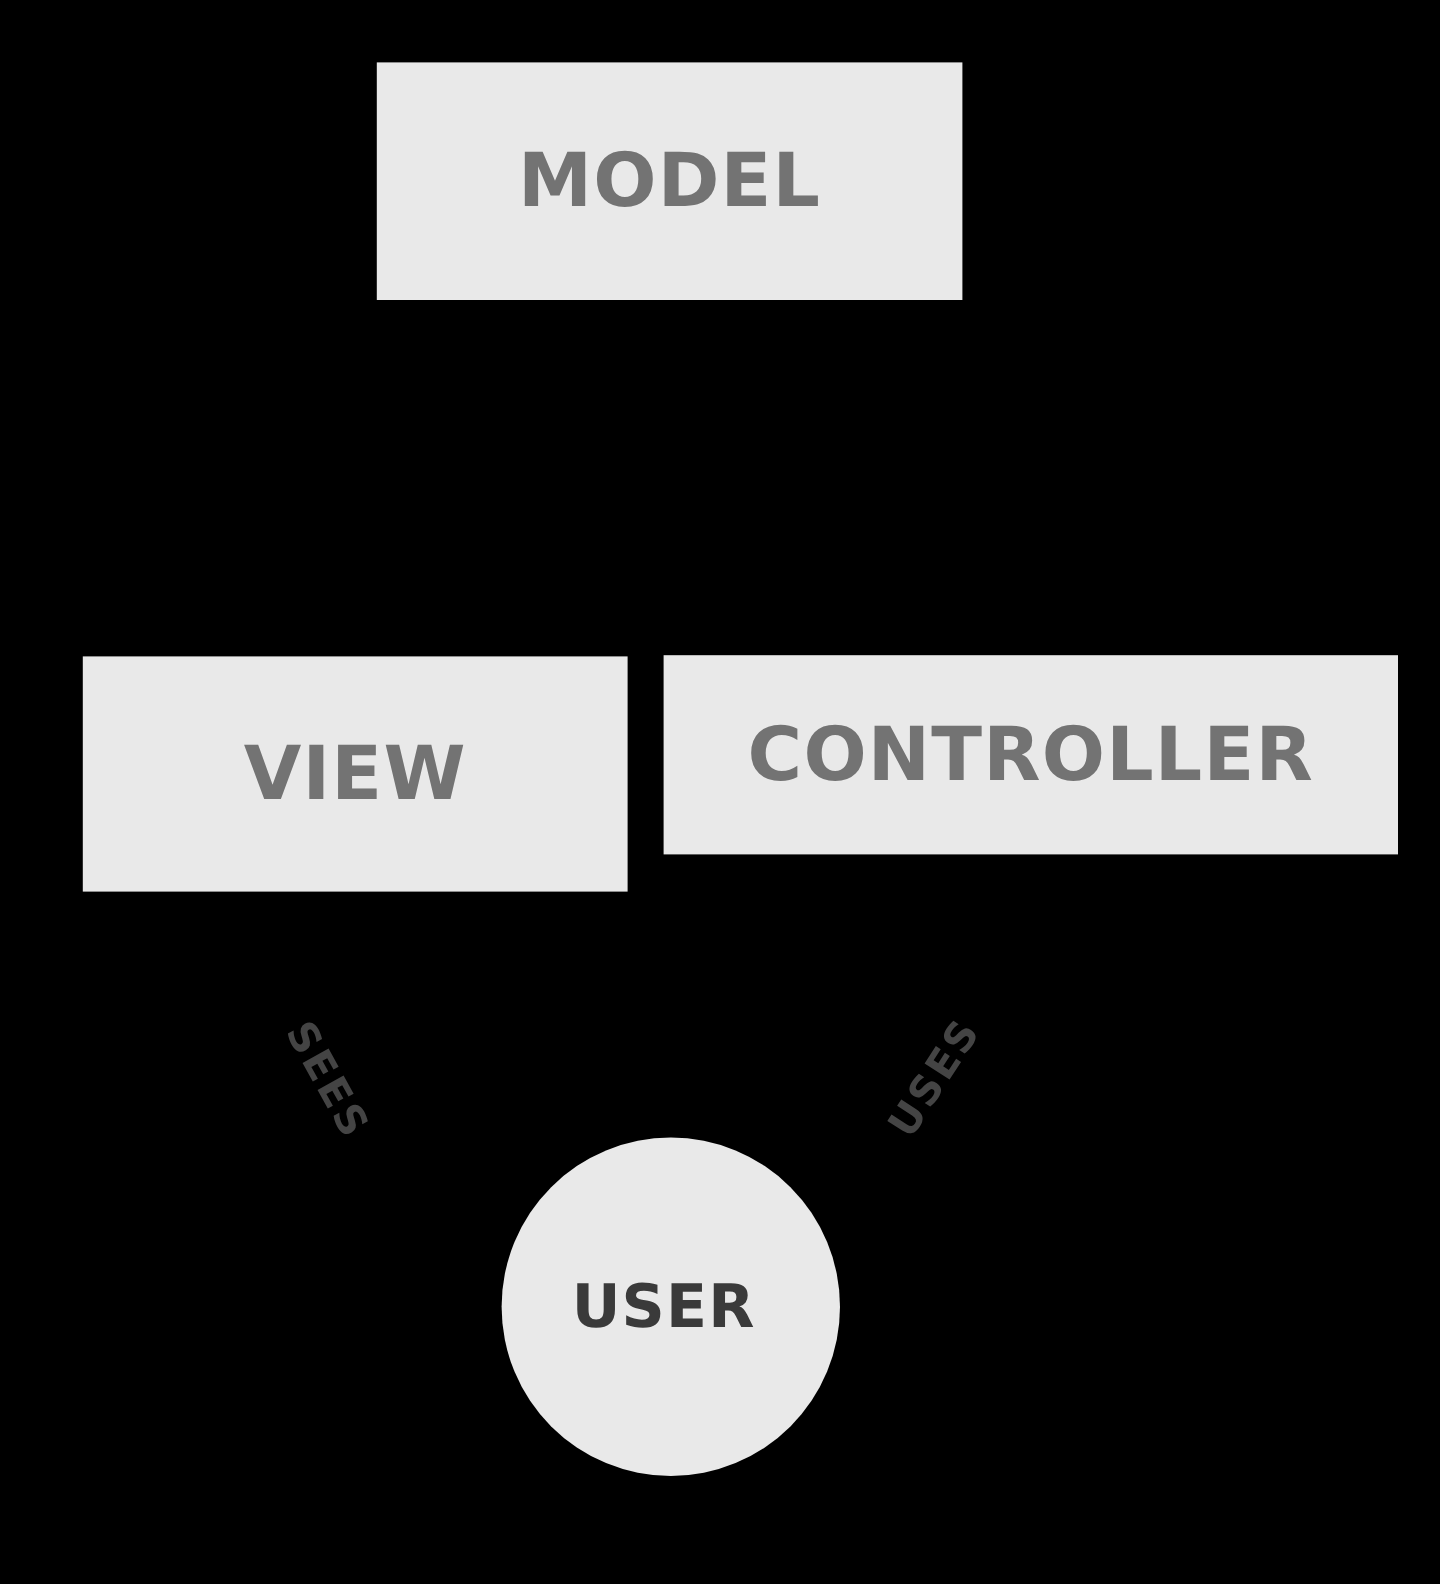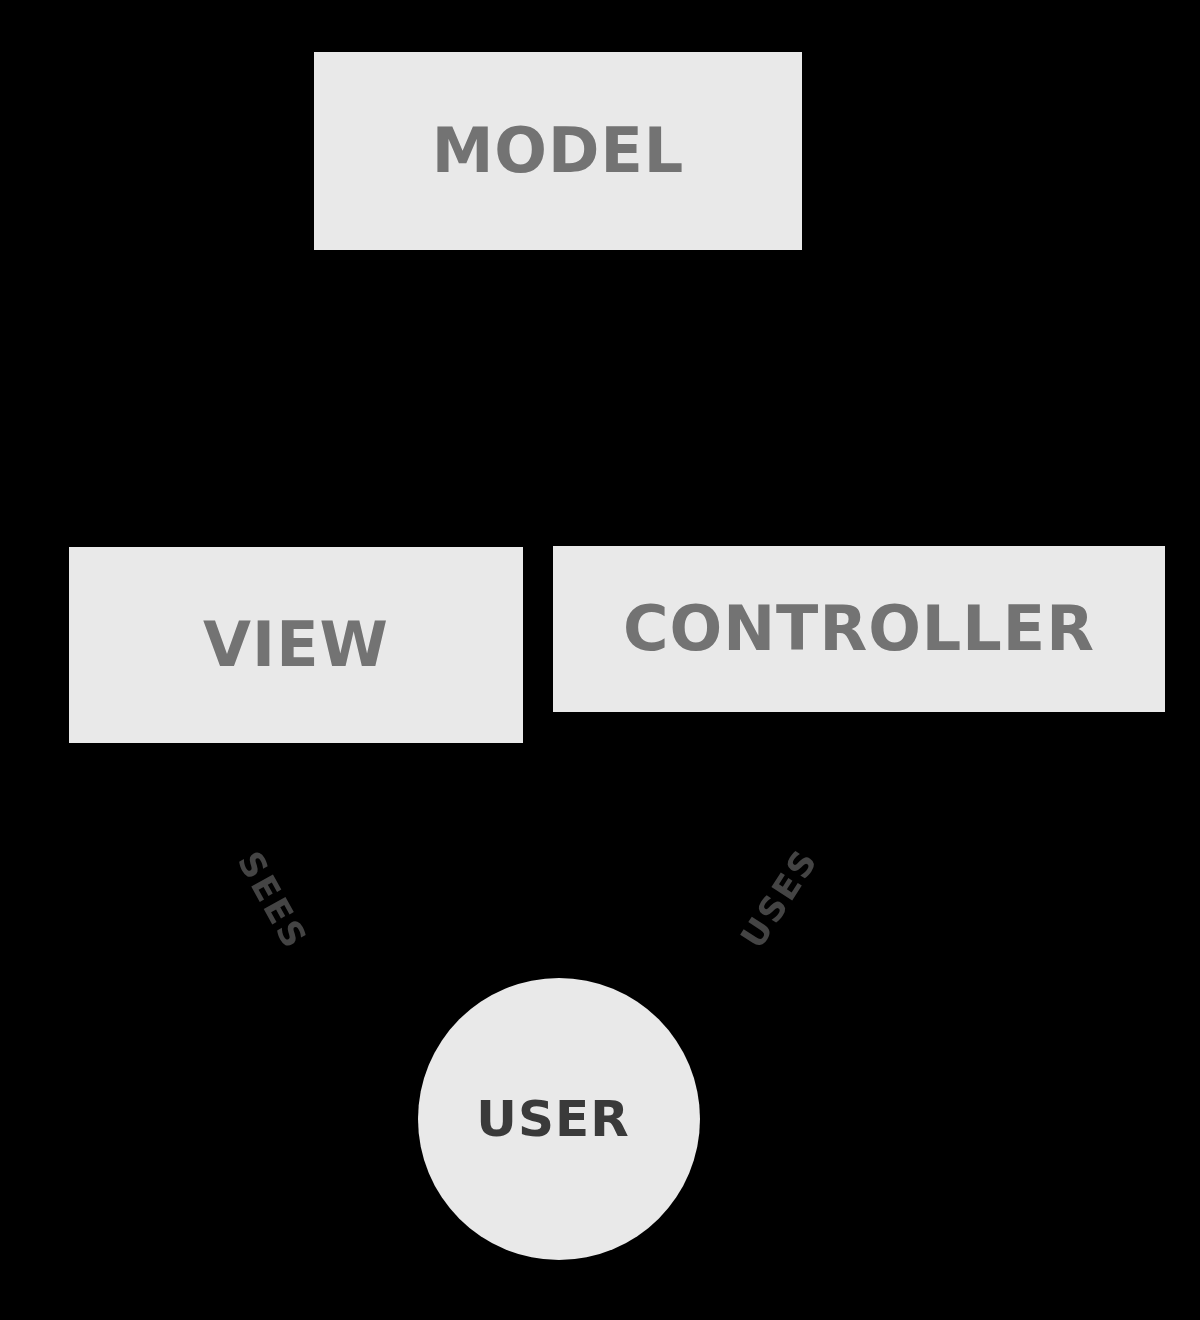--- a/index.html
+++ b/index.html
@@ -52,21 +52,21 @@
     left: 553px;
     top: 546px;
     width: 612px;
     height: 166px;
   }
   #controller-box .node-label { font-size: 62px; }
 
   #user-circle {
     position: absolute;
     left: 418px;
-    top: 978px;
+    top: 948px;
     width: 282px;
     height: 282px;
     border-radius: 50%;
     background: #e9e9e9;
     display: flex;
     align-items: center;
     justify-content: center;
   }
   #user-circle .node-label {
     color: #3a3a3a;

